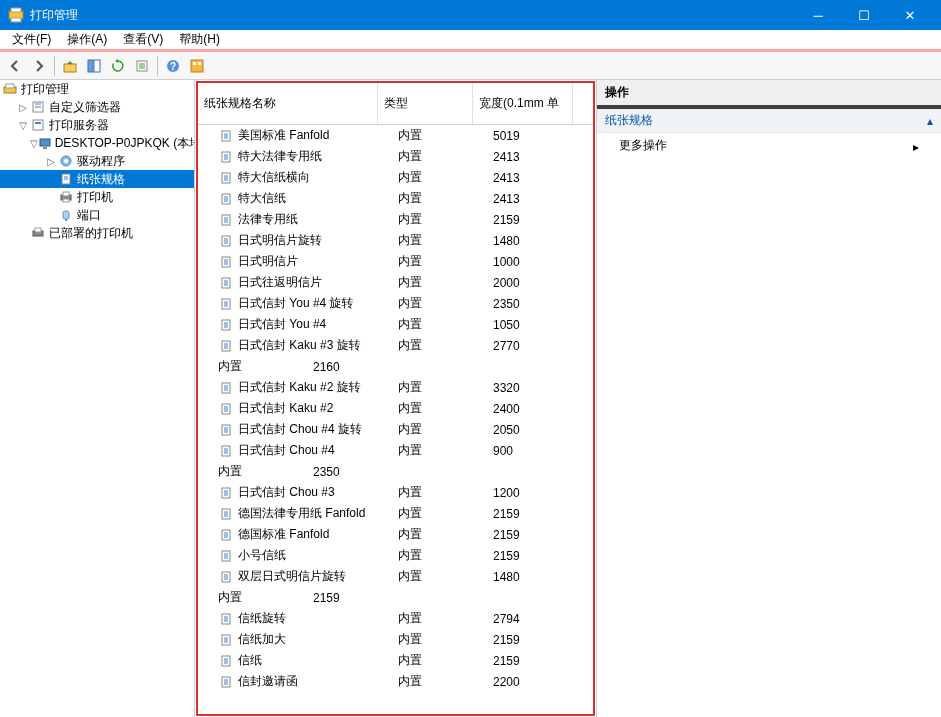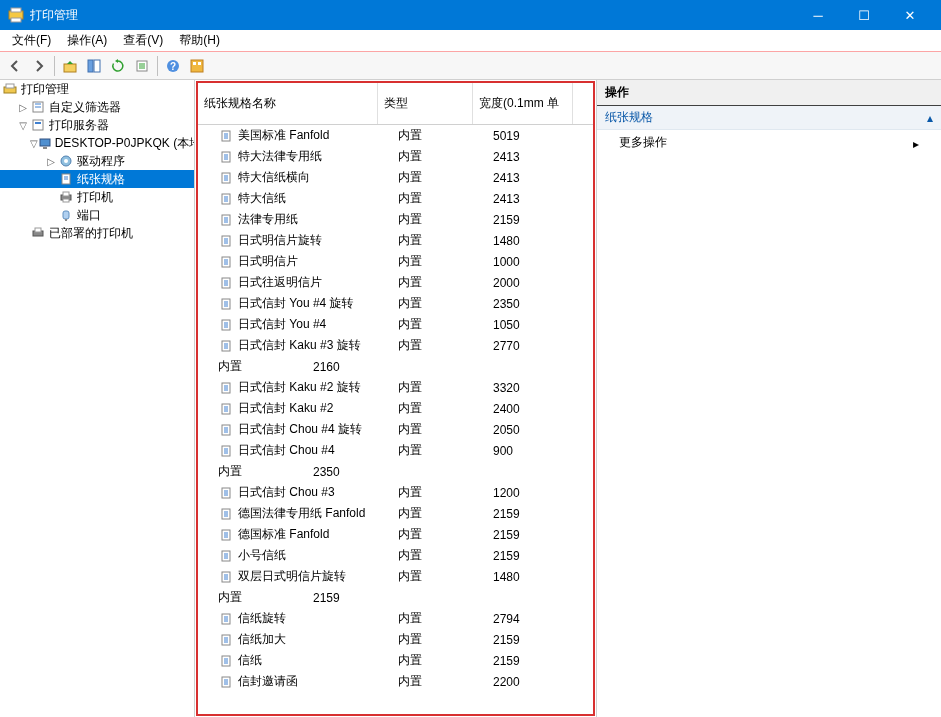--- a/index.html
+++ b/index.html
@@ -2,21 +2,21 @@
 <html><head>
 <meta charset="utf-8">
 <style>
 * { box-sizing: border-box; margin: 0; padding: 0; }
 body { font-family: "Microsoft YaHei", "Segoe UI", sans-serif; font-size: 12px; background: #fff; width: 941px; height: 717px; overflow: hidden; display: flex; flex-direction: column; }
 .titlebar { background: #0078d7; color: #fff; height: 30px; display: flex; align-items: center; padding: 0 8px; }
 .titlebar .app-icon { width: 16px; height: 16px; margin-right: 6px; display: flex; align-items: center; justify-content: center; }
 .titlebar .title { flex: 1; font-size: 12px; }
 .titlebar .win-btns { display: flex; }
 .titlebar .win-btn { width: 46px; height: 30px; display: flex; align-items: center; justify-content: center; color: #fff; font-size: 13px; }
-.menubar { background: #fff; height: 22px; display: flex; align-items: center; padding: 0 4px; border-bottom: 1px solid #fca5a5; }
+.menubar { background: #fff; height: 22px; display: flex; align-items: center; padding: 0 4px; border-bottom: 3px solid #fca5a5; }
 .menubar .menu-item { padding: 2px 8px; cursor: default; }
 .toolbar { background: #f7f7f7; height: 28px; display: flex; align-items: center; padding: 0 4px; border-bottom: 1px solid #d0d0d0; gap: 2px; }
 .toolbar .tbtn { width: 22px; height: 22px; display: flex; align-items: center; justify-content: center; border: 1px solid transparent; }
 .toolbar .sep { width: 1px; height: 20px; background: #c0c0c0; margin: 0 2px; }
 .content { flex: 1; display: flex; overflow: hidden; }
 .panel-tree { width: 195px; border-right: 1px solid #d0d0d0; display: flex; flex-direction: column; overflow: hidden; }
 .tree-body { flex: 1; overflow: auto; }
 .tree-body::-webkit-scrollbar { width: 16px; height: 16px; }
 .tree-body::-webkit-scrollbar-track { background: #f0f0f0; }
 .tree-body::-webkit-scrollbar-thumb { background: #c0c0c0; }
@@ -30,21 +30,21 @@
 .list-header .col { padding: 12px 6px; border-right: 1px solid #e0e0e0; overflow: hidden; text-overflow: ellipsis; white-space: nowrap; }
 .list-body { flex: 1; overflow-y: scroll; overflow-x: scroll; margin-left: 14px; }
 .list-body::-webkit-scrollbar { width: 16px; height: 16px; }
 .list-body::-webkit-scrollbar-track { background: #f0f0f0; }
 .list-body::-webkit-scrollbar-thumb { background: #c0c0c0; }
 .list-row { display: flex; height: 21px; align-items: center; }
 .list-row .cell { padding: 0 6px; overflow: hidden; text-overflow: ellipsis; white-space: nowrap; display: flex; align-items: center; }
 .list-row .cell .row-icon { width: 16px; height: 16px; margin-right: 4px; display: flex; align-items: center; justify-content: center; }
 .col-name { width: 180px; } .col-type { width: 95px; } .col-width { width: 100px; }
 .panel-actions { width: 345px; display: flex; flex-direction: column; border-left: 1px solid #d0d0d0; }
-.actions-header { background: #f0f0f0; padding: 4px 8px; font-weight: 600; border-bottom: 1px solid #404040; }
+.actions-header { background: #f0f0f0; padding: 4px 8px; font-weight: 600; border-bottom: 4px solid #404040; }
 .actions-body { flex: 1; background: #fff; }
 .actions-group-head { background: #eff3f8; padding: 3px 8px; display: flex; justify-content: space-between; align-items: center; border-bottom: 1px solid #e0e8f0; color: #0a58a8; }
 .actions-item { padding: 4px 22px; display: flex; justify-content: space-between; align-items: flex-end; }
 svg { display: block; }
 </style>
 </head>
 <body>
 
 <div class="titlebar">
   <span class="app-icon">

